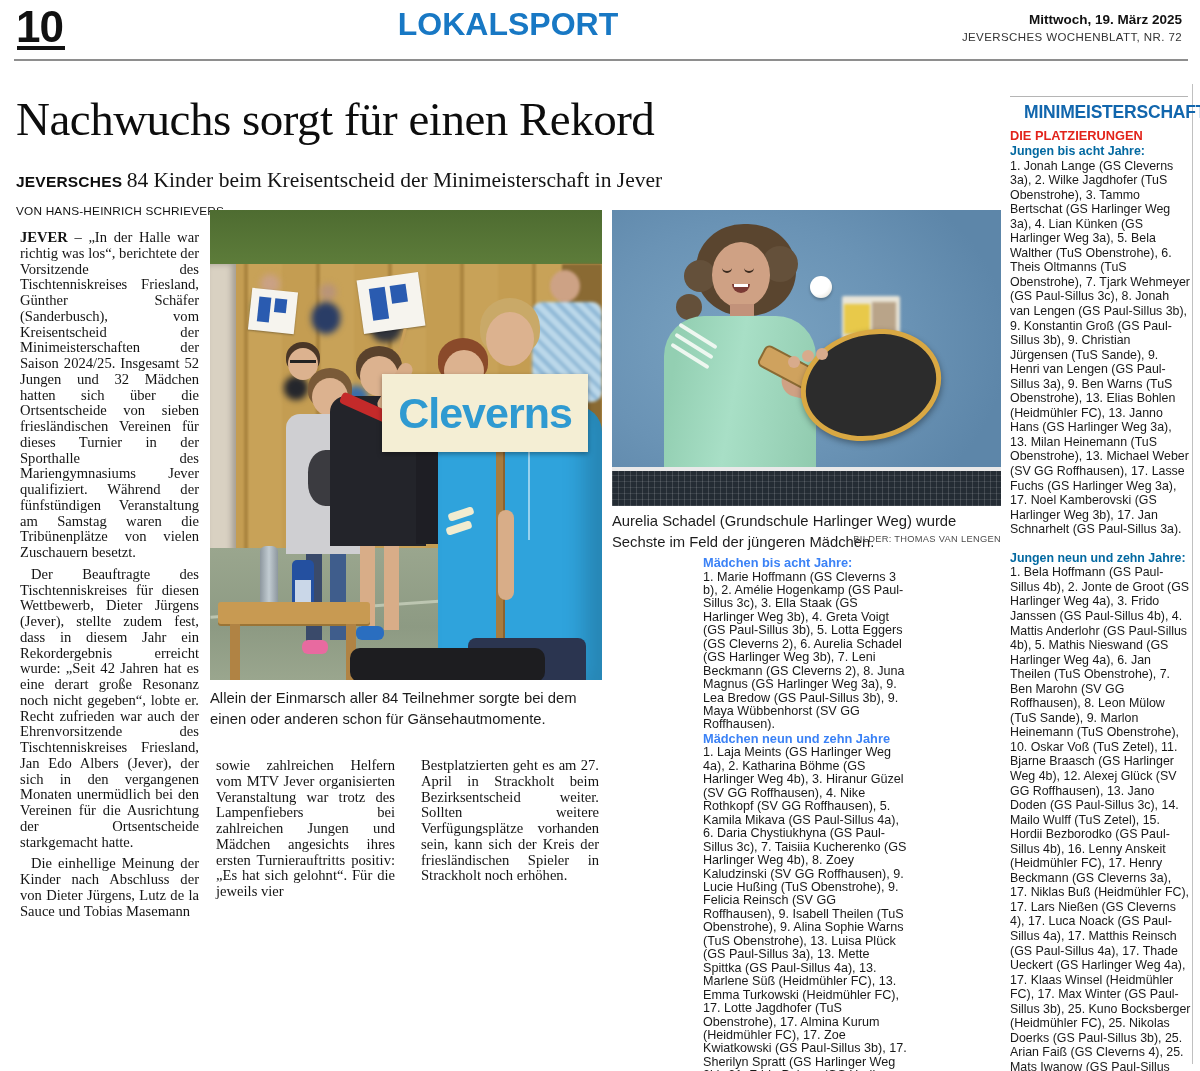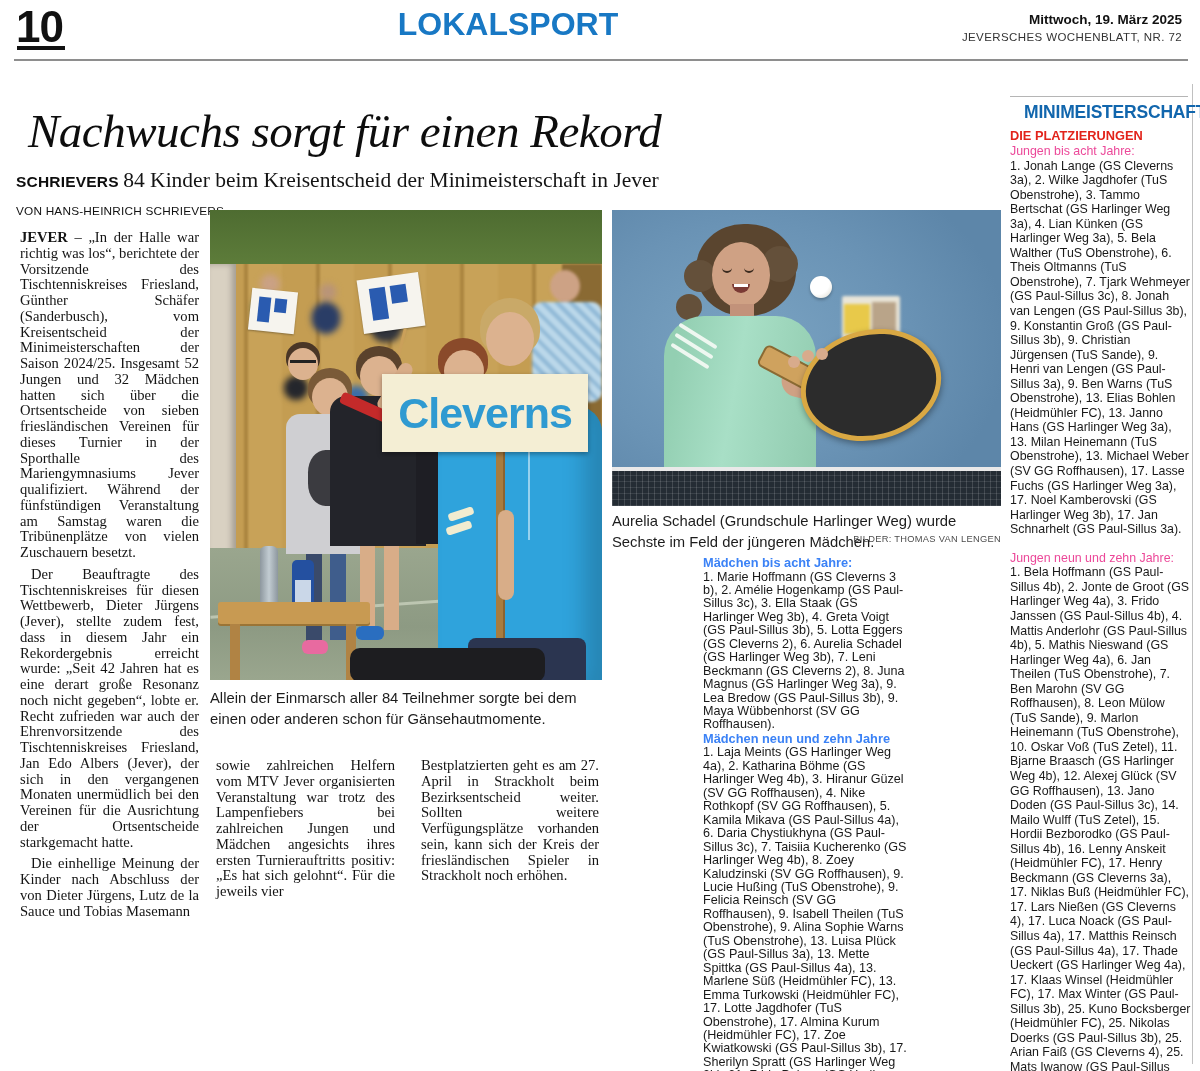--- a/index.html
+++ b/index.html
@@ -46,21 +46,21 @@
   .res-head{font-weight:bold;color:#3b82f6;font-size:12.8px;line-height:14.5px;}
   .rescol p{margin:0;}
 
   
   .sb-toprule{left:1010px;top:96px;width:178px;height:1px;background:#b5b5b5;}
   .sb-vrule{left:1192px;top:84px;width:1px;height:980px;background:#c0c0c0;}
   .sb-title{left:1024px;top:102px;width:182px;font-size:17.5px;font-weight:bold;color:#1166ad;letter-spacing:-.2px;}
   .sb-sub{left:1010px;top:128px;width:182px;font-size:12.8px;font-weight:bold;color:#e2231a;}
   .sb-col{left:1010px;top:144px;width:181px;font-size:12.4px;line-height:14.55px;color:#191919;}
   .sb-col p{margin:0;}
-  .sb-head{font-weight:normal;color:#ec4899;}
+  .sb-head{font-weight:bold;color:#0369a1;}
   .sb-gap{height:14px;}
 
   
   .photo1{left:210px;top:210px;width:392px;height:470px;overflow:hidden;background:#caa45b;}
   .p1-wood{left:0;top:52px;width:392px;height:300px;
      background:repeating-linear-gradient(90deg,#c49d52 0 34px,#ab853f 34px 38px,#c8a258 38px 72px);
      filter:blur(1.2px);}
   .p1-green{left:0;top:0;width:392px;height:54px;background:linear-gradient(#4e6c31,#5d7c3a);}
   .p1-leftwall{left:0;top:54px;width:26px;height:416px;background:#d9d1c2;box-shadow:inset -4px 0 6px rgba(0,0,0,.25);}
   .p1-doorframe{left:352px;top:54px;width:40px;height:286px;background:#8a6a33;filter:blur(1px);}
@@ -144,23 +144,23 @@
 
 <div class="page">
 
   <div class="abs pagenum">10</div>
   <div class="abs pagenum-rule"></div>
   <div class="abs section-title">LOKALSPORT</div>
   <div class="abs issue-date">Mittwoch, 19. März 2025</div>
   <div class="abs issue-name">JEVERSCHES WOCHENBLATT, NR. 72</div>
   <div class="abs header-rule"></div>
 
-  <h1 class="abs headline" style="margin:12px;font-weight:normal;font-style:italic;">Nachwuchs sorgt für einen Rekord</h1>
+  <h1 class="abs headline" style="margin:0;font-weight:normal;">Nachwuchs sorgt für einen Rekord</h1>
   <div class="abs kicker-line">
-    <span class="kicker">SCHRIEVERS</span>
+    <span class="kicker">JEVERSCHES</span>
     <span class="subhead">84 Kinder beim Kreisentscheid der Minimeisterschaft in Jever</span>
   </div>
   <div class="abs byline">VON HANS-HEINRICH SCHRIEVERS</div>
 
   <div id="col1" class="abs serifcol">
     <p><span class="leadin">JEVER</span><span> – „In der Halle war richtig was los“, berichtete der Vorsitzende des Tischtenniskreises Friesland, Günther Schäfer (Sanderbusch), vom Kreisentscheid der Minimeisterschaften der Saison 2024/25. Insgesamt 52 Jungen und 32 Mädchen hatten sich über die Ortsentscheide von sieben friesländischen Vereinen für dieses Turnier in der Sporthalle des Mariengymnasiums Jever qualifiziert. Während der fünfstündigen Veranstaltung am Samstag waren die Tribünenplätze von vielen Zuschauern besetzt.</span></p>
     <p>Der Beauftragte des Tischtenniskreises für diesen Wettbewerb, Dieter Jürgens (Jever), stellte zudem fest, dass in diesem Jahr ein Rekordergebnis erreicht wurde: „Seit 42 Jahren hat es eine derart große Resonanz noch nicht gegeben“, lobte er. Recht zufrieden war auch der Ehrenvorsitzende des Tischtenniskreises Friesland, Jan Edo Albers (Jever), der sich in den vergangenen Monaten unermüdlich bei den Vereinen für die Ausrichtung der Ortsentscheide starkgemacht hatte.</p>
     <p>Die einhellige Meinung der Kinder nach Abschluss der von Dieter Jürgens, Lutz de la Sauce und Tobias Masemann</p>
   </div>
 

